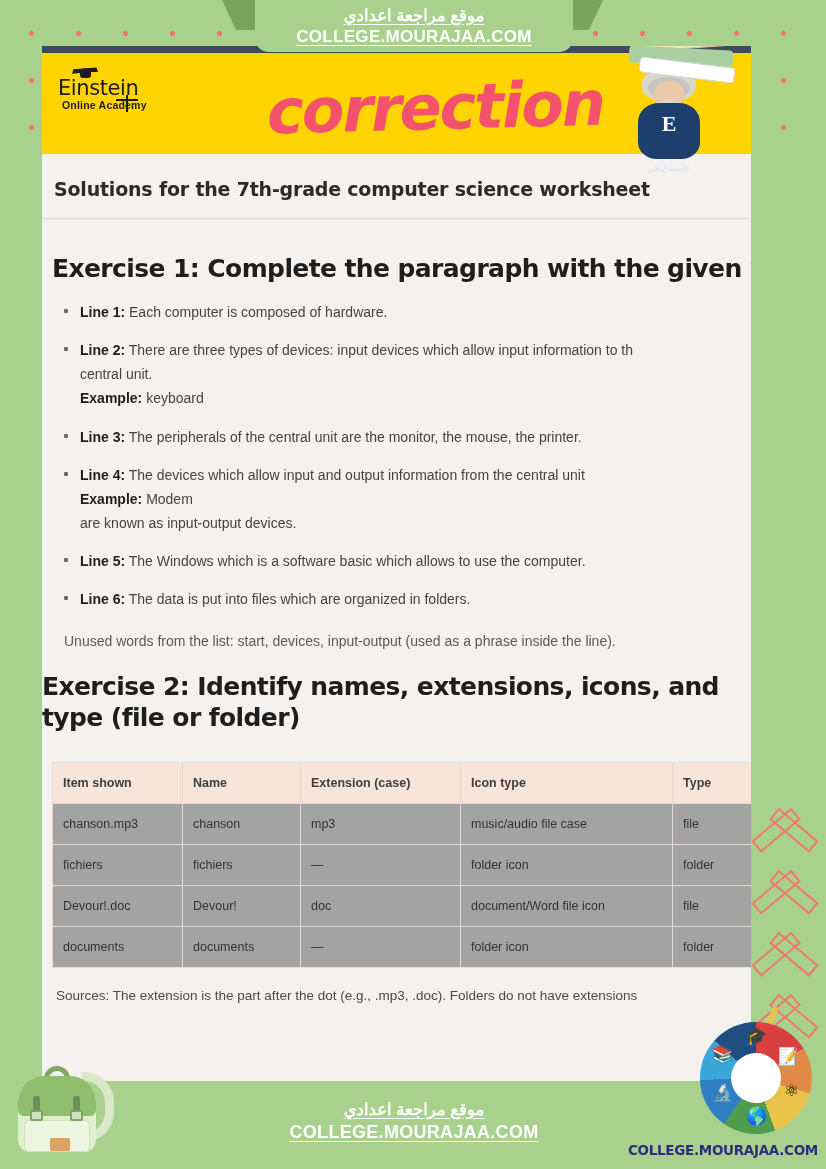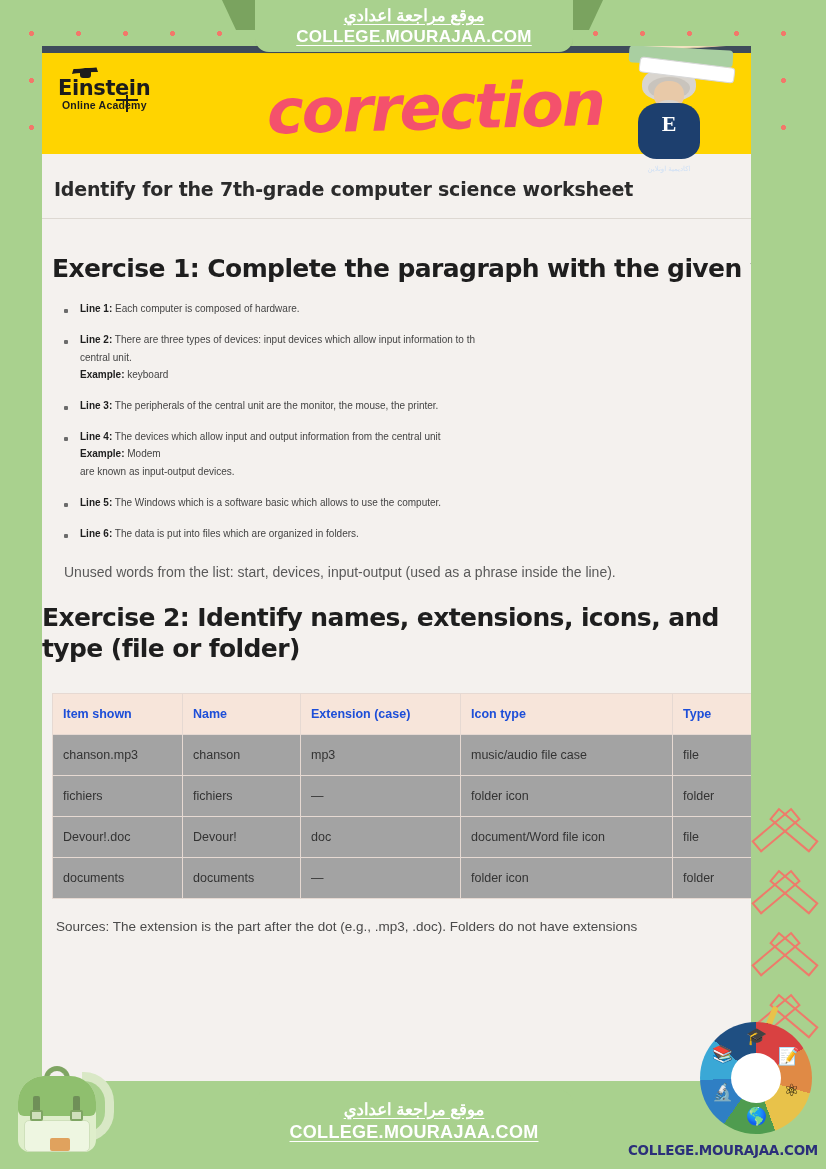--- a/index.html
+++ b/index.html
@@ -66,21 +66,21 @@
   .logo .cap:before{
     content:""; position:absolute; left:0; top:3px; width:26px; height:5px;
     background:#1c1c1c; transform:skewY(-4deg);
     clip-path:polygon(6% 0,94% 0,100% 100%,0 100%);
   }
   .logo .cap:after{
     content:""; position:absolute; left:8px; top:7px; width:11px; height:6px;
     background:#1c1c1c; border-radius:0 0 3px 3px;
   }
   .logo .l1{
-    position:absolute; left:2px; top:11px; font-size:21px; font-weight:bold;
+    position:absolute; left:2px; top:11px; font-size:21px; font-weight:normal;
     letter-spacing:-0.4px; font-family:"DejaVu Sans", sans-serif;text-align:center;
   }
   .logo .l2{
     position:absolute; left:6px; top:34px; font-size:10.5px; font-weight:bold;
     letter-spacing:.2px;
   }
   .logo .book{
     position:absolute; left:60px; top:30px; width:22px; height:17px;
   }
   .logo .book:before{
@@ -162,21 +162,21 @@
     font-family:"DejaVu Sans", sans-serif;
     font-size:25px; font-weight:bold; color:#1e1e1e;
     letter-spacing:-0.6px; line-height:1.25;
   }
   .ex1-h{ padding:34px 10px 16px 10px; white-space:nowrap; }
   .ex2-h{ padding:22px 10px 16px 10px; margin-left:-10px; }
 
   ul.lines{ list-style:none; }
   ul.lines > li{
     position:relative; padding-left:38px; margin-bottom:14px;
-    font-size:10px; color:#444; line-height:1.72;
+    font-size:14px; color:#444; line-height:1.72;
     white-space:nowrap;
   }
   ul.lines > li:before{
     content:""; position:absolute; left:22px; top:9px;
     width:4px; height:4px; background:#6b6b6b; border-radius:1px;
   }
   ul.lines b{ color:#1e1e1e; font-weight:bold; }
   .sub-line{ white-space:nowrap; }
 
   .unused{
@@ -187,21 +187,21 @@
   .tbl-wrap{ padding:12px 10px 0 10px; }
   table.grid{
     border-collapse:collapse; width:732px; table-layout:fixed;
     font-size:12.5px; color:#333;
   }
   table.grid th, table.grid td{
     border:1px solid #e6d9d2; padding:13px 10px; text-align:left;
     white-space:nowrap; overflow:hidden;
   }
   table.grid th{
-    background:#f7e5da; font-weight:bold; color:#1d4ed8; font-size:12.5px;margin-top:28px;
+    background:#f7e5da; font-weight:bold; color:#404040; font-size:12.5px;margin-top:28px;
   }
   table.grid td{ background:#a3a3a3; }
   table.grid tr td:nth-child(1), table.grid tr th:nth-child(1){ width:130px; }
   table.grid tr td:nth-child(2), table.grid tr th:nth-child(2){ width:118px; }
   table.grid tr td:nth-child(3), table.grid tr th:nth-child(3){ width:160px; }
   table.grid tr td:nth-child(4), table.grid tr th:nth-child(4){ width:212px; }
   table.grid tr td:nth-child(5), table.grid tr th:nth-child(5){ width:112px; }
 
   .note{
     padding:20px 10px 0 14px; font-size:13.5px; color:#4a4a4a; white-space:nowrap;
@@ -346,21 +346,21 @@
 
       <div class="b b2"></div>
       <div class="barab">ملفات في رحلة العلم</div>
       <div class="b b3"></div>
       <div class="b b4"></div>
     </div>
   </div>
 
   <div class="doc">
 
-    <div class="subtitle">Identify for the 7th-grade computer science worksheet</div>
+    <div class="subtitle">Solutions for the 7th-grade computer science worksheet</div>
     <div class="rule"></div>
 
     <div class="h2 ex1-h">Exercise 1: Complete the paragraph with the given words</div>
 
     <ul class="lines">
       <li>
         <b>Line 1:</b><span> Each computer is composed of hardware.</span>
       </li>
       <li>
         <b>Line 2:</b><span> There are three types of devices: input devices which allow input information to th</span>

